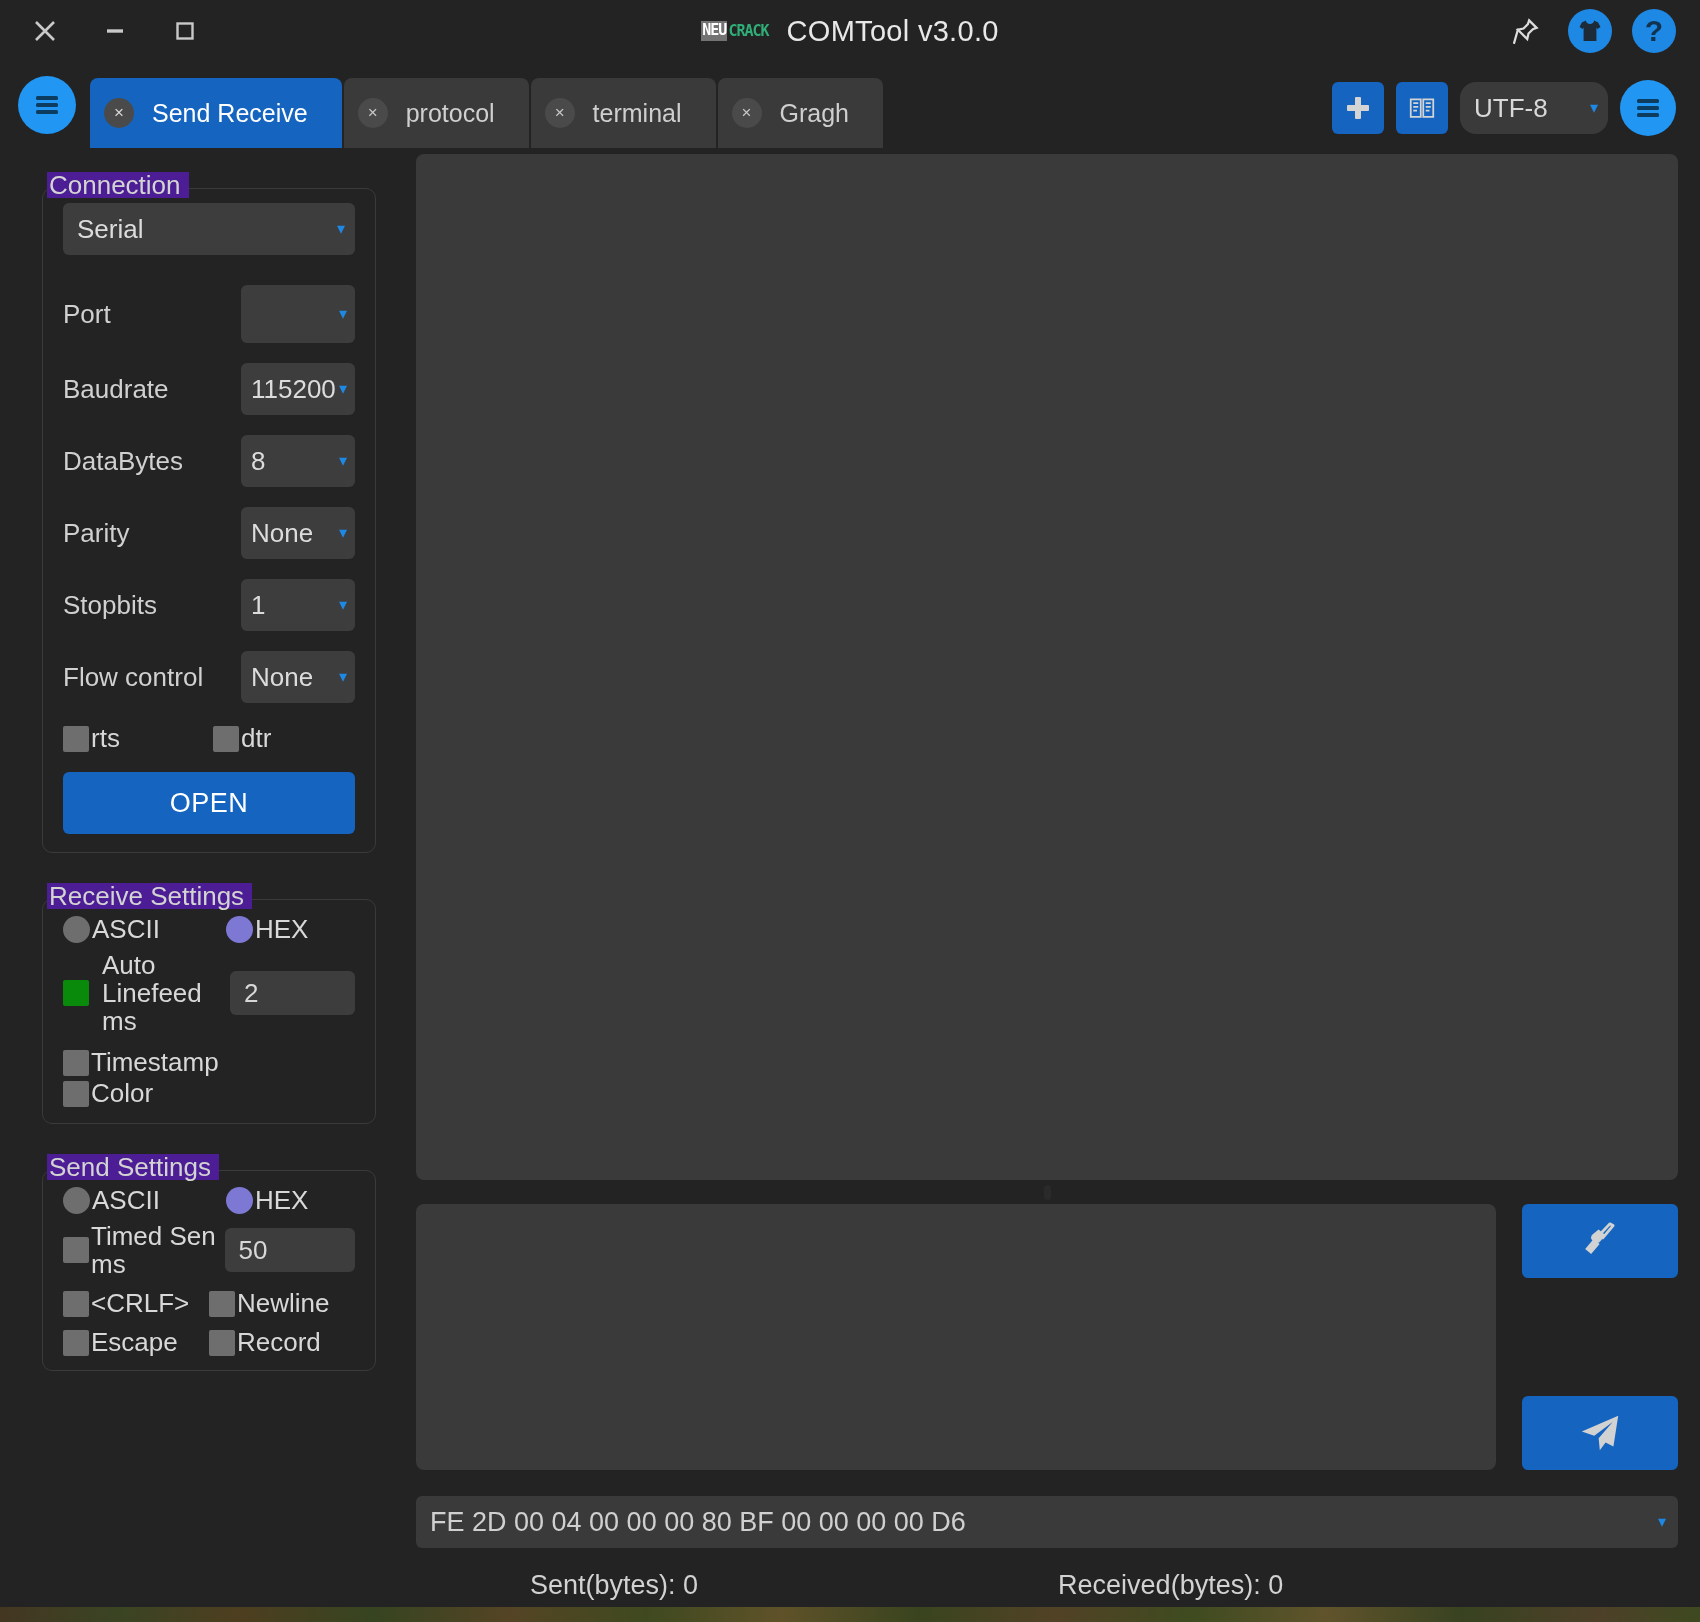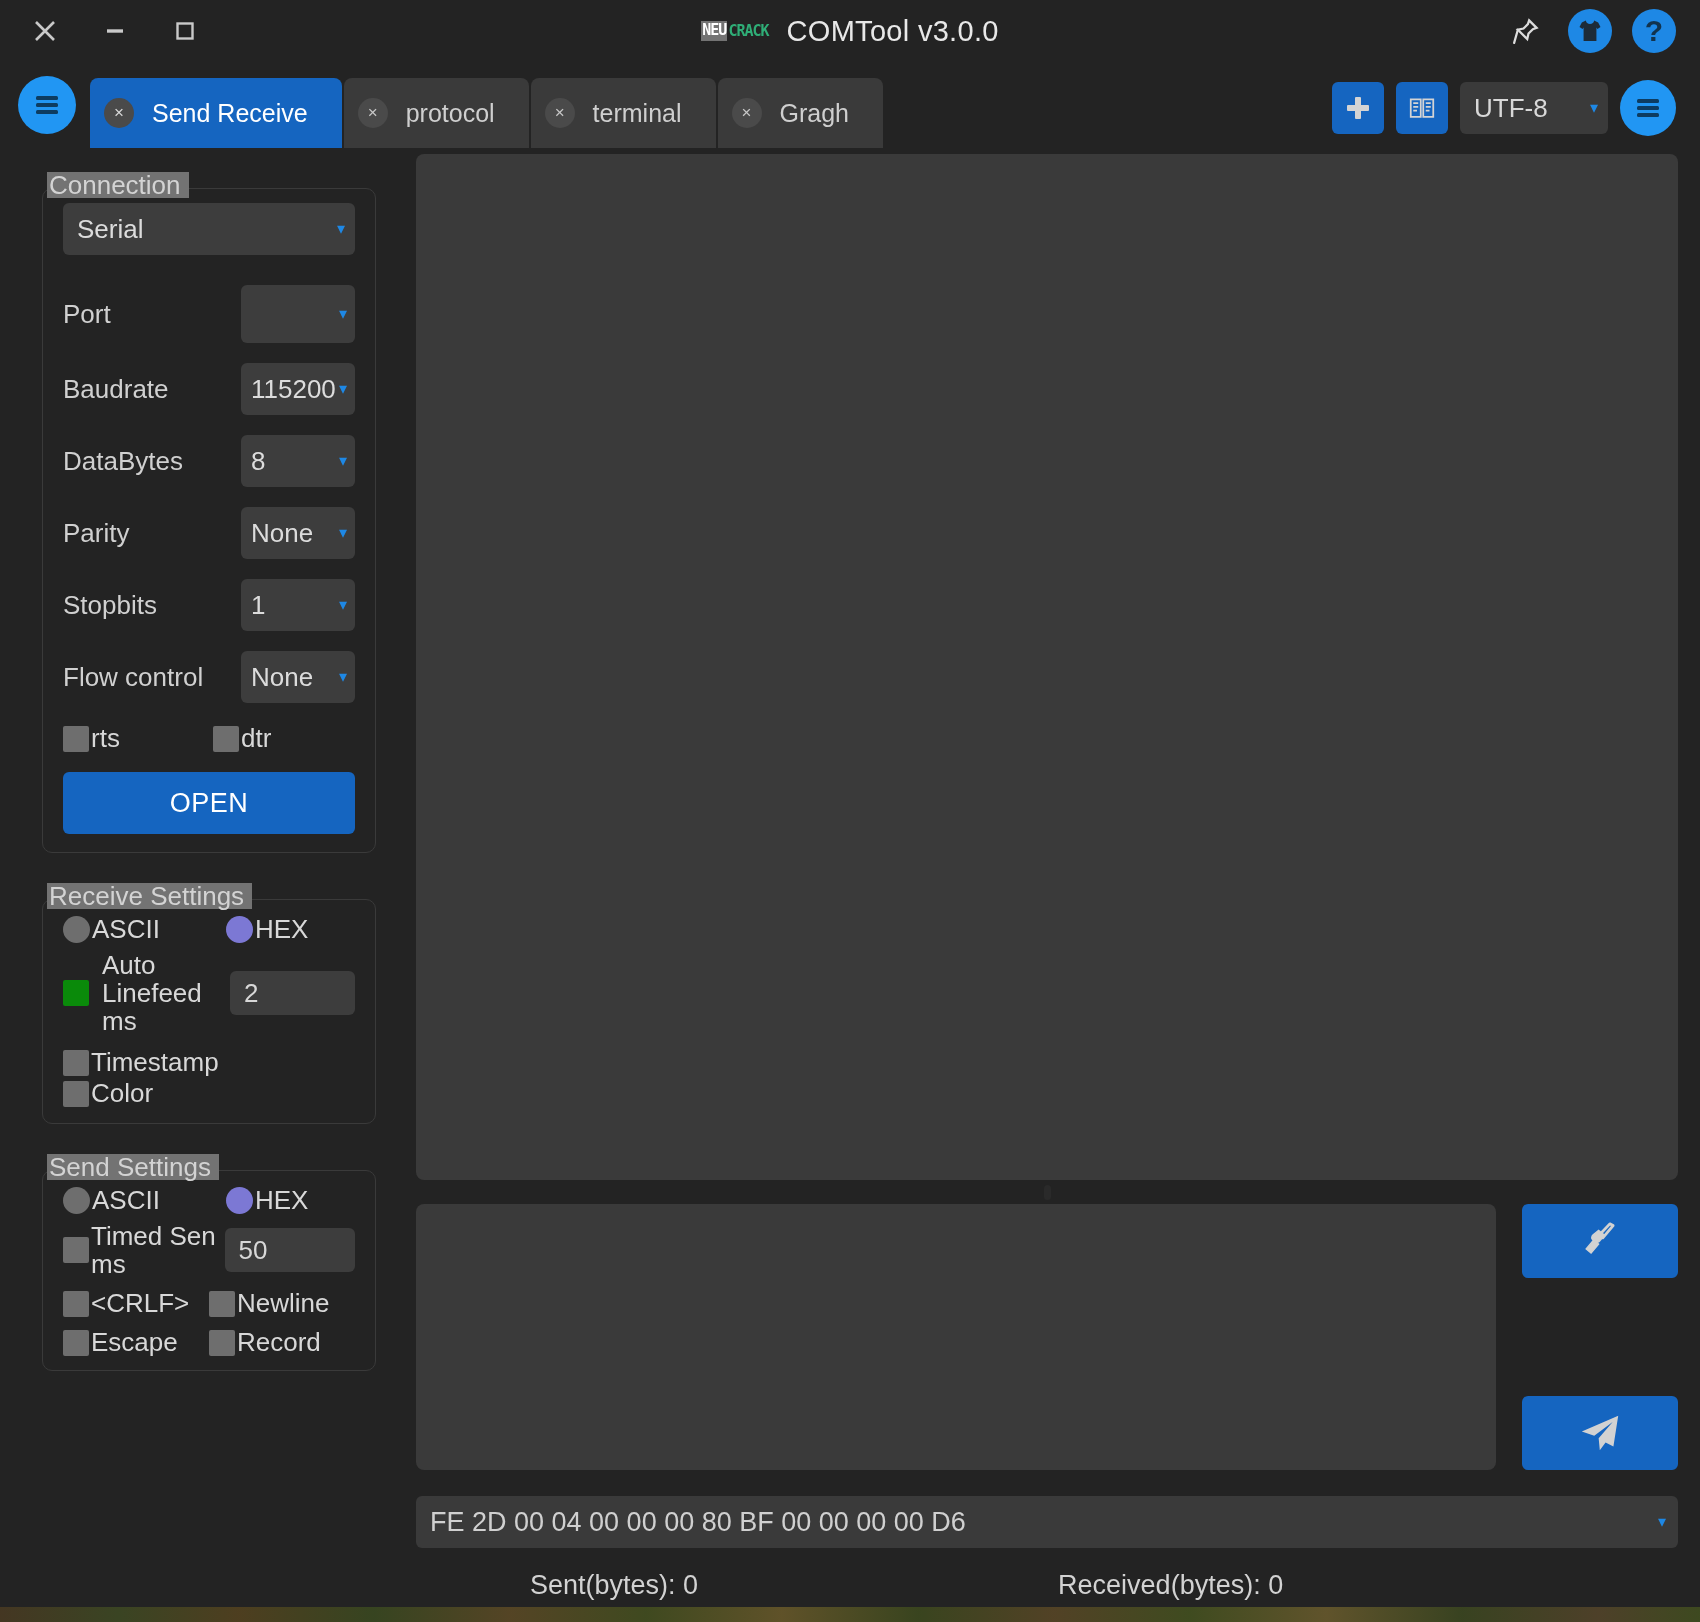--- a/index.html
+++ b/index.html
@@ -98,21 +98,21 @@
     margin-left: auto; display: flex; align-items: center;
     gap: 12px; padding: 0 24px 12px 0;
   }
   .sq-btn {
     width: 52px; height: 52px; border-radius: 6px;
     background: #1565c0; color: #d4d4d4;
     display: flex; align-items: center; justify-content: center;
     font-size: 34px;
   }
   .encoding-select {
-    width: 148px; height: 52px; border-radius: 6px;
+    width: 148px; height: 52px; border-radius: 16px;
     background: #3a3a3a; color: #d8d8d8;
     display: flex; align-items: center;
     padding: 0 10px 0 14px; font-size: 26px;
     position: relative;
   }
   .encoding-select .caret { margin-left: auto; }
   .hamburger-right {
     width: 56px; height: 56px; border-radius: 50%;
     background: #2196f3; color: #0d3c61;
     display: flex; align-items: center; justify-content: center;
@@ -130,21 +130,21 @@
   }
   .groupbox {
     position: relative;
     margin: 0 36px 30px 42px;
     border: 1px solid #3a3a3a;
     border-radius: 10px;
     padding: 14px 20px 18px 20px;
   }
   .group-title {
     position: absolute; top: -17px; left: 4px;
-    background: #737373; padding: 0 8px 0 2px;
+    background: #4c1d95; padding: 0 8px 0 2px;
     color: #d3d3d3; font-size: 26px;
     line-height: 1;
   }
   .combo {
     background: #3d3d3d; border-radius: 6px;
     height: 52px; display: flex; align-items: center;
     padding: 0 10px 0 14px;
     color: #dcdcdc; font-size: 26px;
     position: relative;
   }

